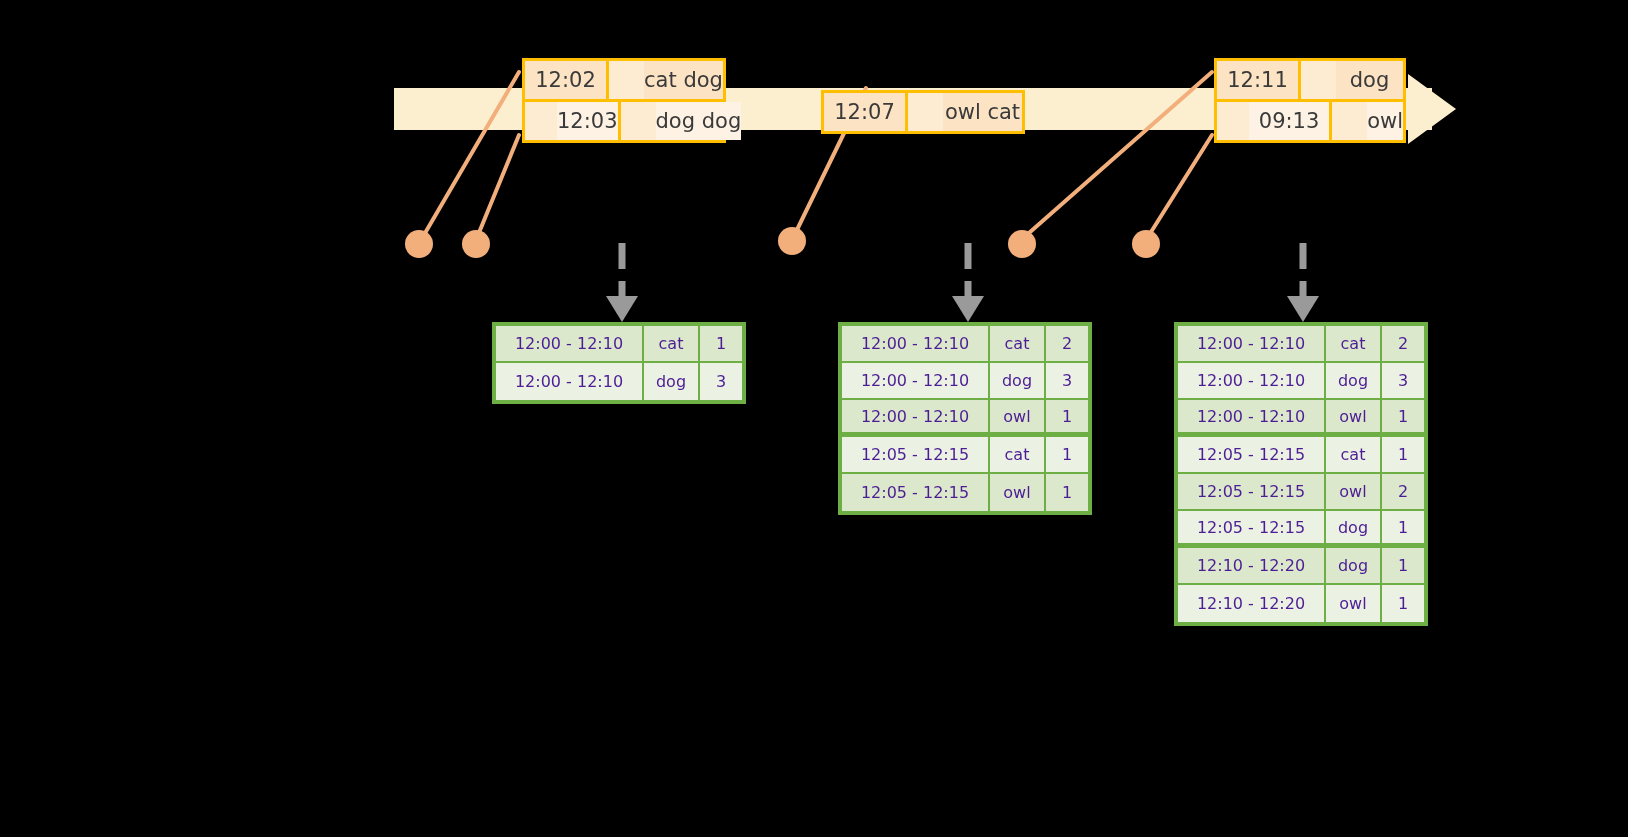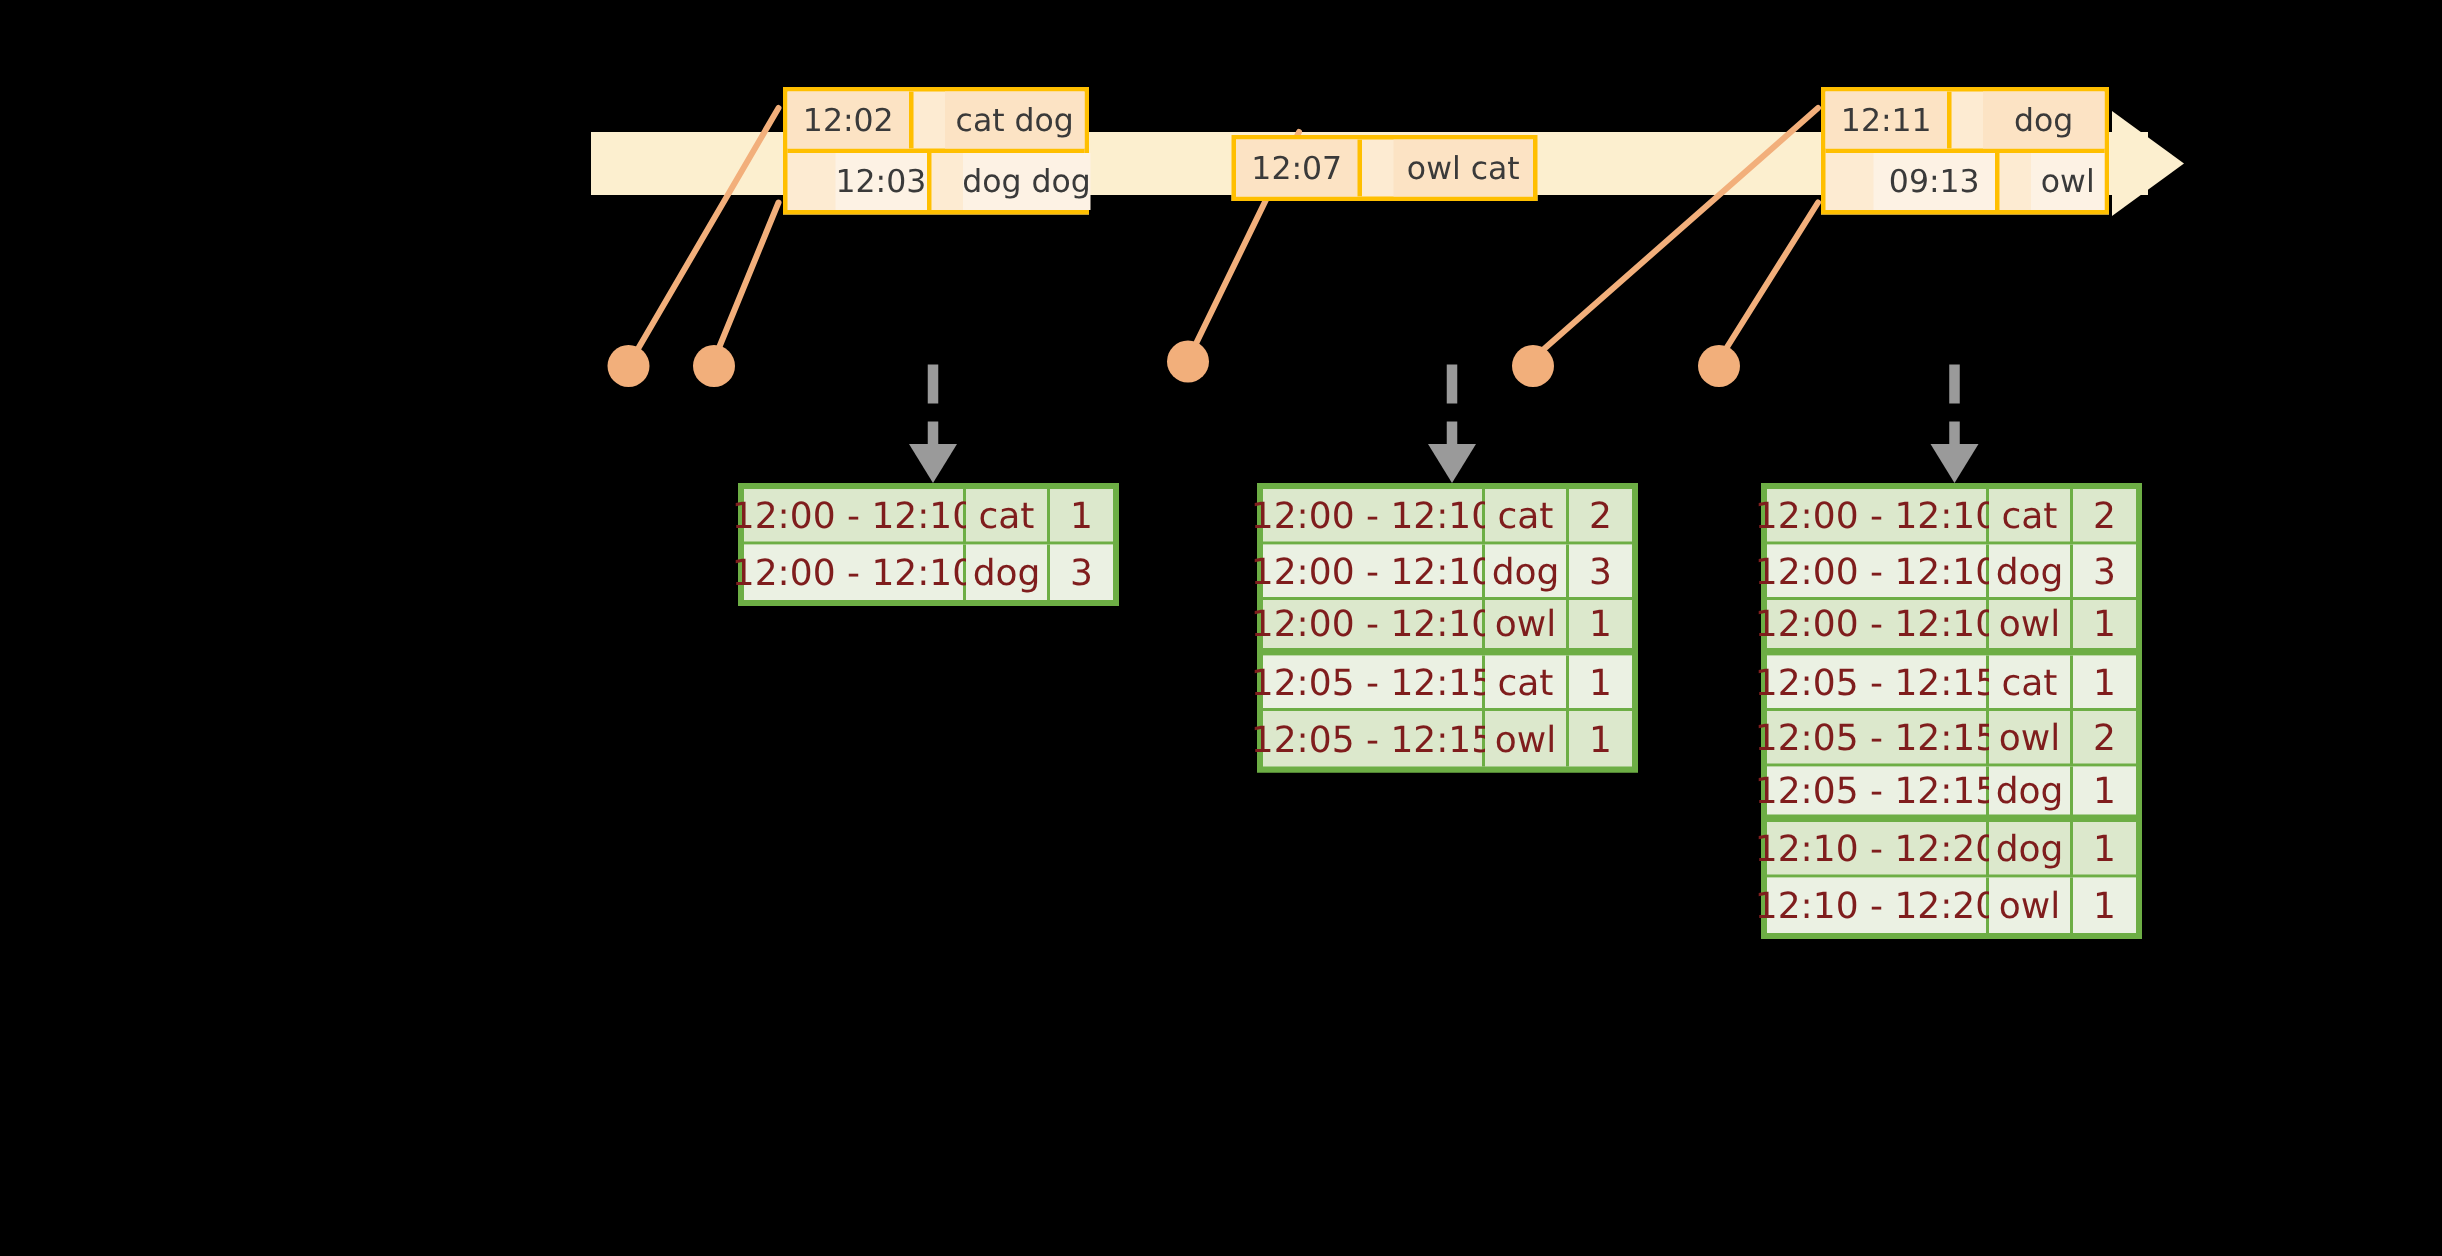--- a/index.html
+++ b/index.html
@@ -44,39 +44,39 @@
     display: flex;
     align-items: center;
     justify-content: center;
     font-size: 21px;
     color: #3a3a3a;
     background: #FCE3C4;
     box-sizing: border-box;
     white-space: nowrap;
   }
   .event-cell.time { width: 84px; border-right: 3px solid #FFBF00; }
-  .event-cell.payload { flex: 1; }
+  .event-cell.payload { flex: 1; margin-left: 14px; }
 
   
   .result-table {
     position: absolute;
     border: 4px solid #6DAE45;
     box-sizing: border-box;
     background: #6DAE45;
   }
   .rt-row {
     display: flex;
     height: 37px;
   }
   .rt-cell {
     display: flex;
     align-items: center;
     justify-content: center;
-    font-size: 24px;
-    color: #7f1d1d;
+    font-size: 16px;
+    color: #4c1d95;
     background: #DCE8CC;
     box-sizing: border-box;
     border-right: 2px solid #6DAE45;
     border-bottom: 2px solid #6DAE45;
     white-space: nowrap;
   }
   .rt-row.odd .rt-cell { background: #EBF1E3; }
   .rt-row:last-child .rt-cell { border-bottom: none; }
   .rt-cell:last-child { border-right: none; }
   .rt-cell.window { width: 148px; }

